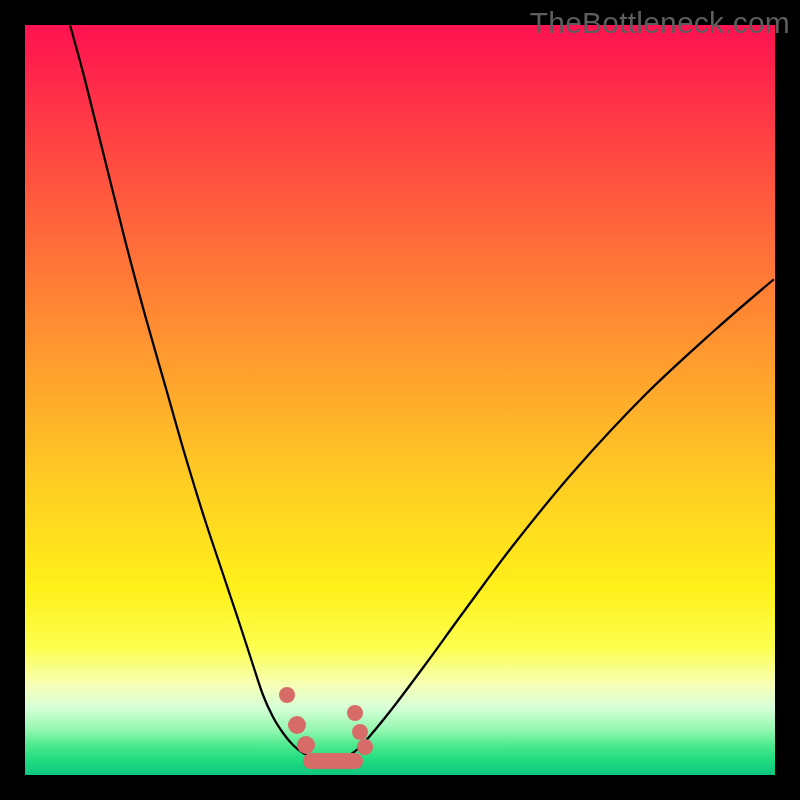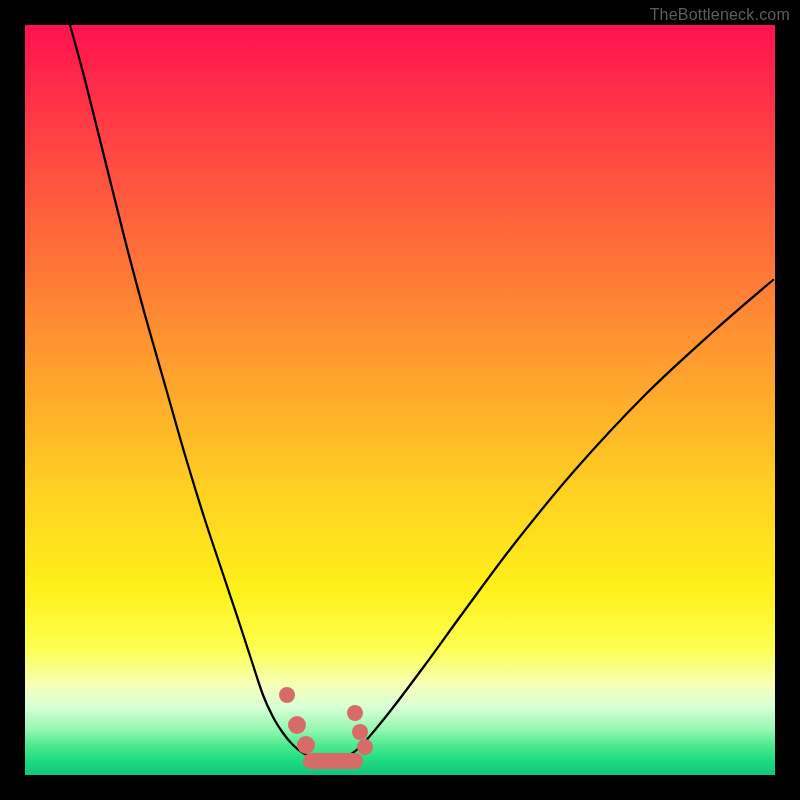--- a/index.html
+++ b/index.html
@@ -15,21 +15,21 @@
     position: relative;
     width: 800px;
     height: 800px;
     background: #000;
   }
   #watermark {
     position: absolute;
     top: 6px;
     right: 10px;
     color: #5d5d5d;
-    font-size: 16px;
+    font-size: 30px;
     font-weight: 500;
     letter-spacing: 0.2px;
     z-index: 10;
   }
   #plot {
     position: absolute;
     
     left: 25px;
     top: 25px;
     width: 750px;

